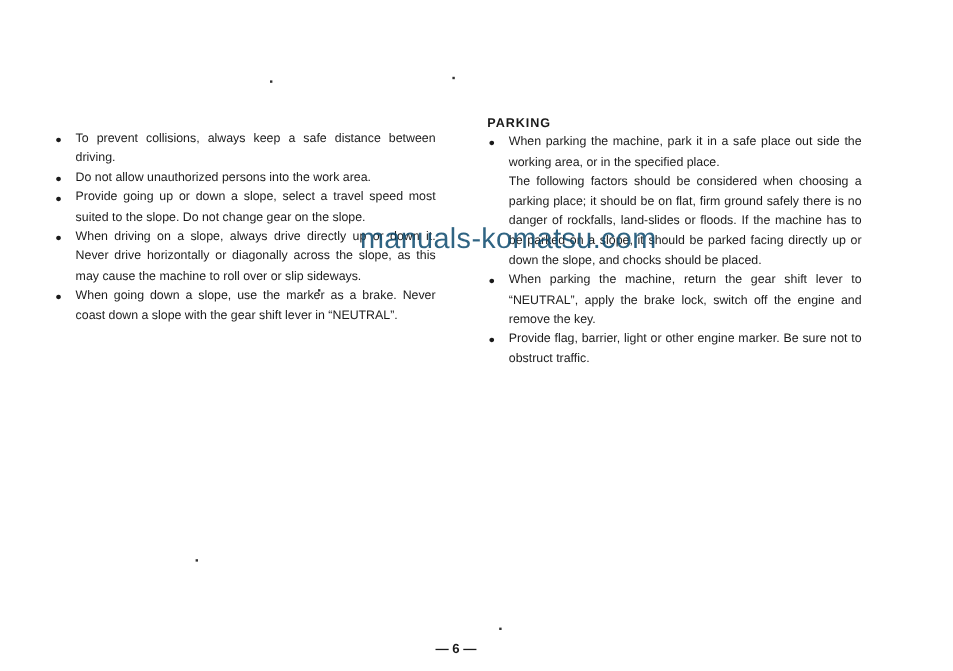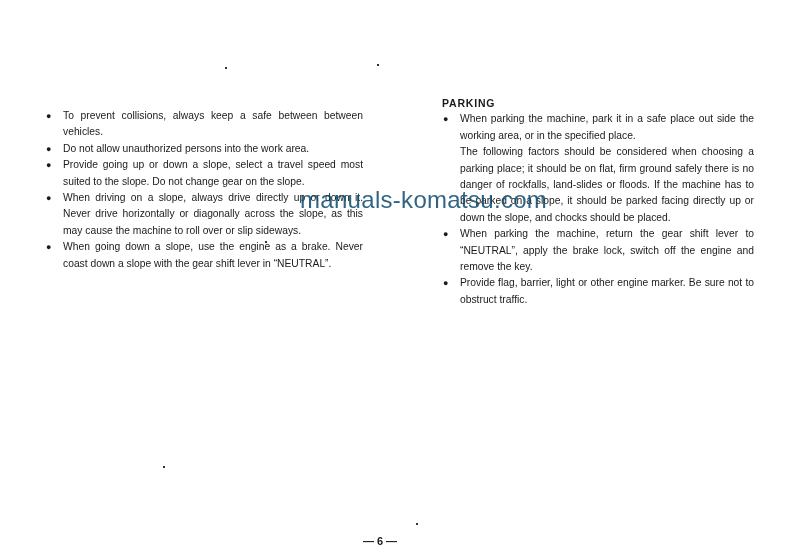--- a/index.html
+++ b/index.html
@@ -2,55 +2,55 @@
 <html><head>
   <meta charset="utf-8">
   <style>
     html, body { margin: 0; padding: 0; }
     body {
       width: 794px; height: 559px; background: #ffffff; position: relative; overflow: hidden;
       font-family: "Liberation Sans", sans-serif; color: #1a1a1a;
     }
     .col { position: absolute; font-size: 10.3px; line-height: 16.4px; }
     .col.left { left: 45px; top: 108px; width: 318px; }
-    .col.right { left: 406px; top: 95px; width: 312px; margin-left: 36px; }
+    .col.right { left: 406px; top: 95px; width: 312px; }
     .heading { font-weight: bold; letter-spacing: 0.8px; font-size: 10.5px; margin: 0 0 0 0; }
     .item { position: relative; padding-left: 18px; text-align: justify; }
     .bullet { position: absolute; left: 1px; top: 0; font-size: 9px; }
     .para { display: block; text-align: justify; }
     .page-num { position: absolute; left: 0; width: 760px; top: 535px; text-align: center; font-size: 11px; font-weight: bold; }
     .watermark {
       position: absolute; left: 300px; top: 186px; font-size: 24px; color: #0c4a6e; opacity: 0.85;
       font-family: Liberation Sans, sans-serif; letter-spacing: 0.3px;
     }
     .speck { position: absolute; width: 1.5px; height: 1.5px; background: #333; }
   </style>
 </head>
 <body>
 
 <div class="col left">
   <div class="item">
     <span class="bullet">●</span>
-    <span class="para">To prevent collisions, always keep a safe between between vehicles.</span>
+    <span class="para">To prevent collisions, always keep a safe distance between driving.</span>
   </div>
   <div class="item">
     <span class="bullet">●</span>
     <span class="para">Do not allow unauthorized persons into the work area.</span>
   </div>
   <div class="item">
     <span class="bullet">●</span>
     <span class="para">Provide going up or down a slope, select a travel speed most suited to the slope. Do not change gear on the slope.</span>
   </div>
   <div class="item">
     <span class="bullet">●</span>
     <span class="para">When driving on a slope, always drive directly up or down it. Never drive horizontally or diagonally across the slope, as this may cause the machine to roll over or slip sideways.</span>
   </div>
   <div class="item">
     <span class="bullet">●</span>
-    <span class="para">When going down a slope, use the engine as a brake. Never coast down a slope with the gear shift lever in “NEUTRAL”.</span>
+    <span class="para">When going down a slope, use the marker as a brake. Never coast down a slope with the gear shift lever in “NEUTRAL”.</span>
   </div>
 </div>
 
 <div class="col right">
   <div class="heading">PARKING</div>
   <div class="item">
     <span class="bullet">●</span>
     <span class="para">When parking the machine, park it in a safe place out side the working area, or in the specified place.</span>
     <span class="para">The following factors should be considered when choosing a parking place; it should be on flat, firm ground safely there is no danger of rockfalls, land-slides or floods. If the machine has to be parked on a slope, it should be parked facing directly up or down the slope, and chocks should be placed.</span>
   </div>

